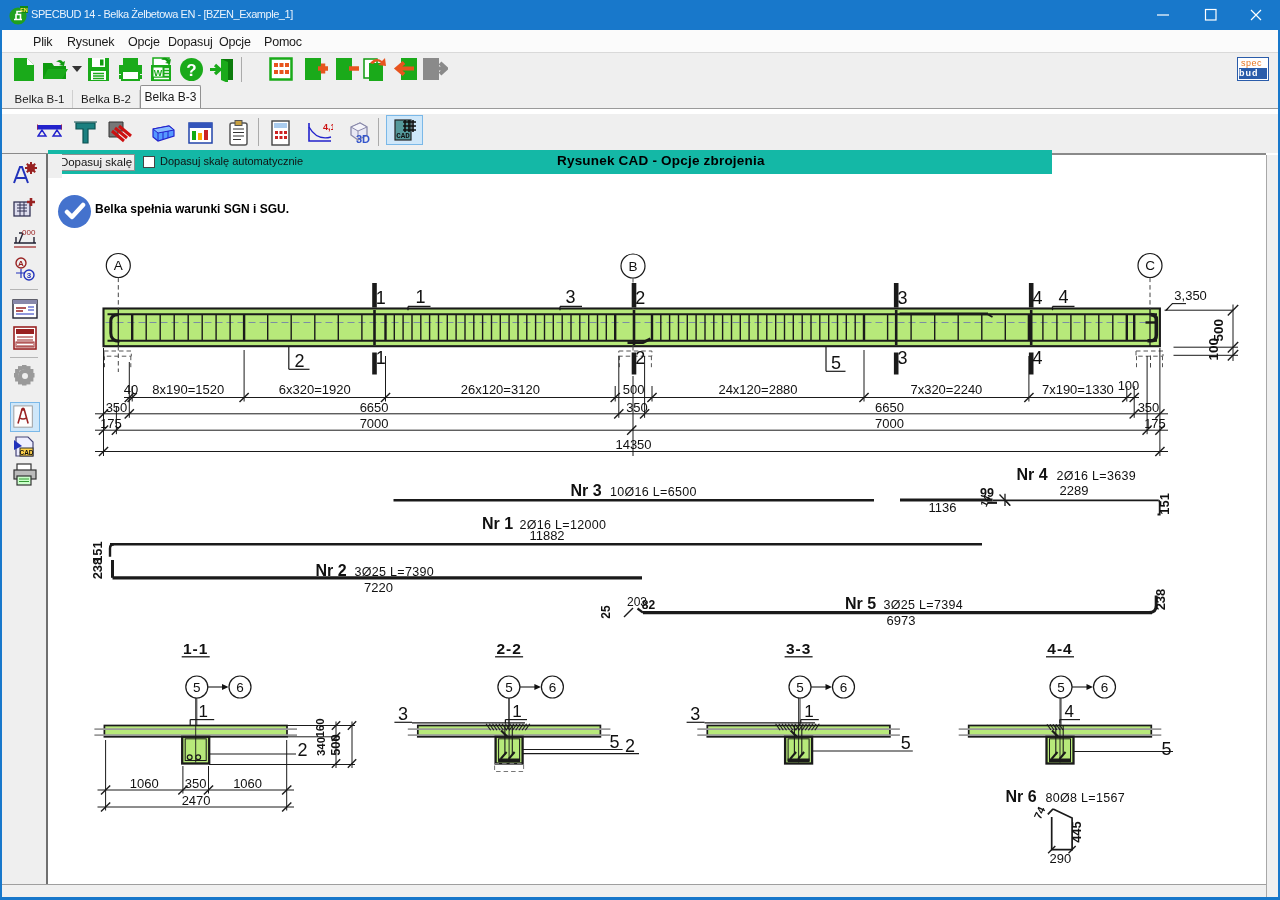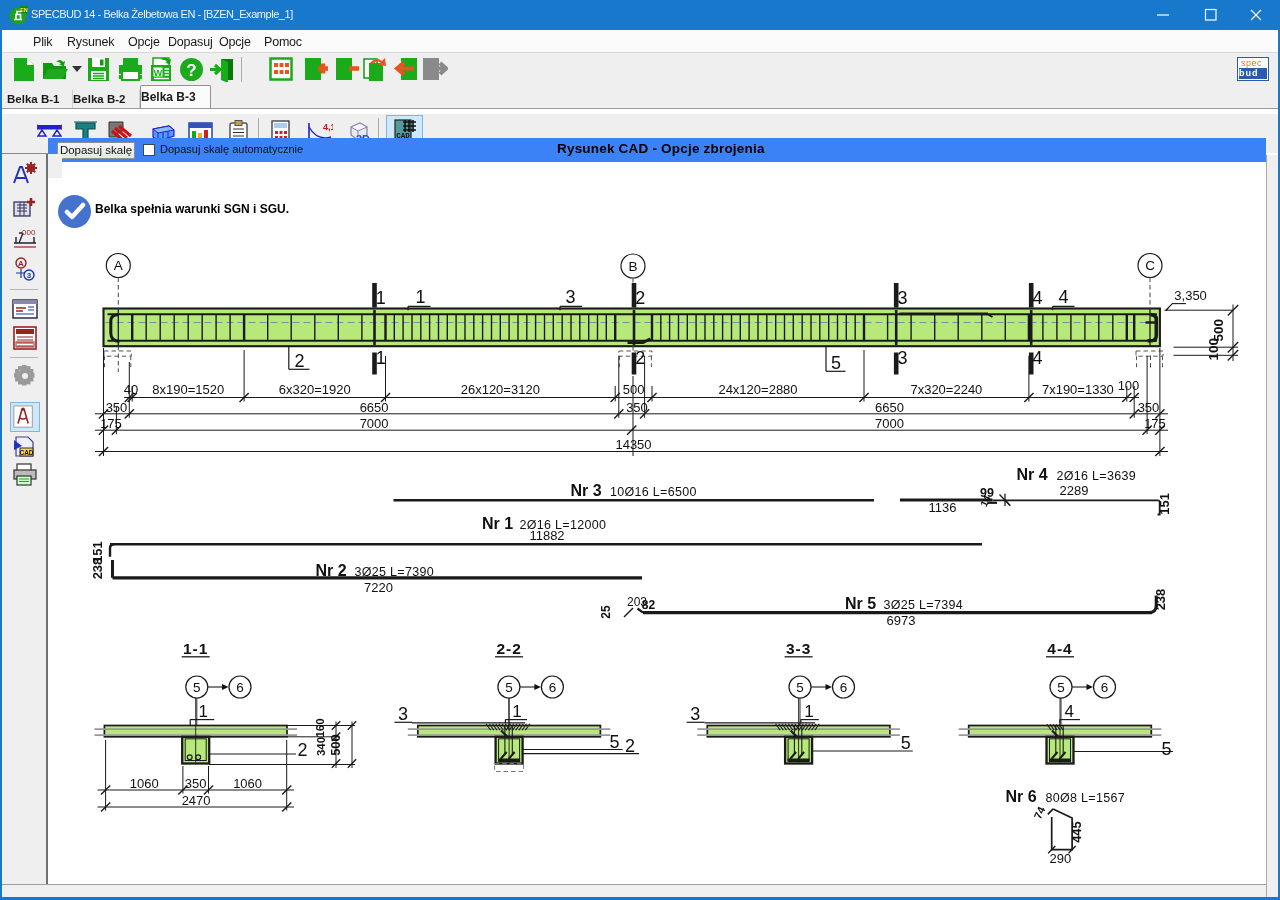--- a/index.html
+++ b/index.html
@@ -3,28 +3,28 @@
 <style>
 * { margin:0; padding:0; box-sizing:border-box; }
 html,body { width:1280px; height:900px; overflow:hidden; font-family:"Liberation Sans",sans-serif; }
 .abs { position:absolute; }
 #titlebar { left:0; top:0; width:1280px; height:30px; background:#1878cb; }
 #titlebar .tt { position:absolute; left:31px; top:8px; color:#eaf3fc; font-size:11px; letter-spacing:-0.45px; }
 #menubar { left:2px; top:30px; width:1276px; height:22px; background:#fbfbfb; }
 #menubar span { position:absolute; top:4.5px; font-size:12.5px; letter-spacing:-0.2px; color:#1a1a1a;margin-left:23px; }
 #toolbar { left:2px; top:52px; width:1276px; height:33px; background:#efefef; border-top:1px solid #d9d9d9; }
 #tabrow { left:2px; top:85px; width:1276px; height:23px; background:#efefef; }
-.tab { position:absolute; top:5px; height:18px; background:transparent; border-right:1px solid #cfcfcf; font-size:11.5px; font-weight:bold; color:#1a1a1a; padding-top:3px; }
+.tab { position:absolute; top:5px; height:18px; background:transparent; border-right:1px solid #cfcfcf; font-size:11.5px; font-weight:normal; color:#1a1a1a; text-align:center; padding-top:3px; }
 .tabactive { top:0px; height:23px; background:#fbfbfb; border:1px solid #919191; border-bottom:none; border-radius:2px 2px 0 0; font-size:12px; padding-top:4px; z-index:3; }
 #whiteband { left:2px; top:108px; width:1276px; height:6px; background:#ffffff; border-top:1px solid #9a9a9a; }
 #toolbar2 { left:2px; top:114px; width:1276px; height:39px; background:#efefef; }
 #hdrline { left:2px; top:153px; width:1264px; height:1.5px; background:#8a8a8a; }
 #sidebar { left:2px; top:154px; width:60px; height:730px; background:#efefef; }
 #sidediv { left:46px; top:154px; width:2px; height:730px; background:#707070; }
-#hdrbar { left:48px; top:138px; width:1218px; height:23.5px; background:#3b82f6; }
+#hdrbar { left:48px; top:150px; width:1004px; height:23.5px; background:#14b8a6; }
 #canvas { left:48px; top:178px; width:1218px; height:706px; background:#ffffff; }
 #rightgut { left:1266px; top:155px; width:14px; height:745px; background:#f0f0f0; border-left:1px solid #a8a8a8; }
 #botgut { left:2px; top:884px; width:1264px; height:16px; background:#f0f0f0; border-top:1px solid #9f9f9f; }
 #borders { left:0; top:0; width:1280px; height:900px; pointer-events:none;
   border-left:2px solid #1878cb; border-right:2px solid #1878cb; border-bottom:3px solid #1878cb; }
 .btn { position:absolute; background:linear-gradient(#f4f4f4,#e6e6e6); border:1px solid #8f8f8f; font-size:11.5px; text-align:center; color:#111; }
 .vsep { position:absolute; width:1px; background:#ababab; }
 </style></head>
 <body>
 <div class="abs" id="titlebar">
@@ -124,21 +124,21 @@
       <path d="M13 11.5 H22 M18 6 l6 5.5 -6 5.5" stroke="#8a8a8a" stroke-width="4" fill="none"></path>
       <path d="M13 11.5 H21" stroke="#f0f0f0" stroke-width="0"></path>
     </svg>
 <div class="abs" style="left:1235px;top:4px;width:32px;height:24px;background:#fff;border:1.5px solid #2a5caa"></div>
 <span class="abs" style="left:1239px;top:5px;font-size:9px;font-weight:normal;color:#e87722;letter-spacing:0.5px">spec</span>
 <div class="abs" style="left:1237px;top:15px;width:28px;height:11px;background:#2a5caa;color:#fff;font-size:9px;font-weight:bold;text-align:left;letter-spacing:1px">bud</div>
 </div>
 <div class="abs" id="tabrow">
  <div class="tab" style="left:5px;width:66px">Belka B-1</div>
  <div class="tab" style="left:71px;width:67px">Belka B-2</div>
- <div class="tab tabactive" style="left:138px;width:71px">Belka B-3</div>
+ <div class="tab tabactive" style="left:138px;width:61px">Belka B-3</div>
 </div>
 <div class="abs" id="whiteband"></div>
 <div class="abs" id="toolbar2">
 <svg class="abs" style="left:35px;top:8px" width="25" height="21" viewBox="0 0 25 21">
       <rect x="0" y="3" width="25" height="4.5" fill="#2222cc"></rect>
       <path d="M5 8 l-4 6 h8 Z M20 8 l-4 6 h8 Z" fill="none" stroke="#2222cc" stroke-width="1.4"></path>
       <path d="M0 2 V8 M25 2 V8" stroke="#cc2222" stroke-width="1"></path>
     </svg>
 <svg class="abs" style="left:72px;top:7px" width="23" height="24" viewBox="0 0 23 24">
       <path d="M2 2 H21 V8 H14 V22 H9 V8 H2 Z" fill="#1a8080" stroke="#0a5050" stroke-width="1.2"></path>

